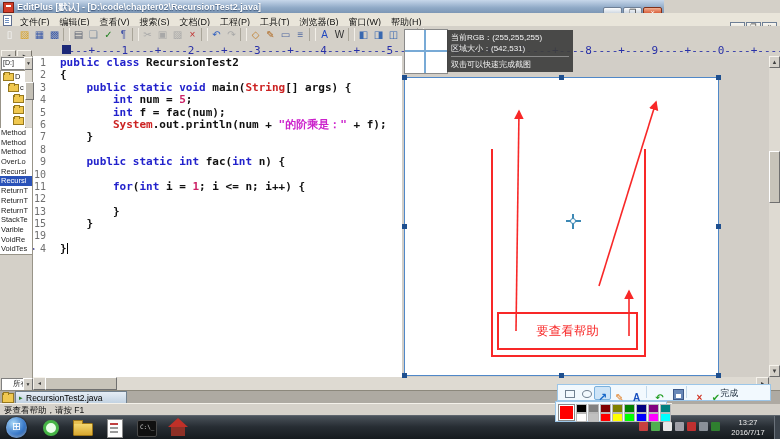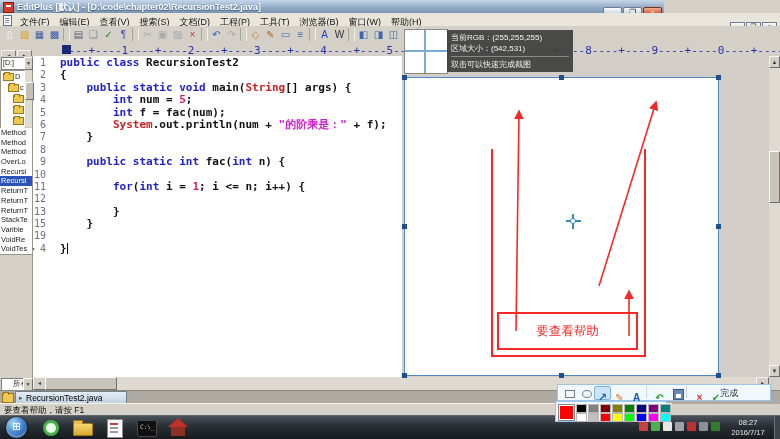--- a/index.html
+++ b/index.html
@@ -265,21 +265,21 @@
 
   <div class="statusbar" data-name="status-bar">
     <span class="stattext" data-name="status-help-text">要查看帮助，请按 F1</span>
     <span id="langbar" data-name="input-method-bar"><span class="lbi" data-name="ime-shape-icon">∞</span><span class="lbi" data-name="ime-pc-icon">PC</span><span class="lbi boxed" data-name="ime-picture-icon">图</span><span class="lbi" data-name="ime-off-icon">关</span><span class="lbi" data-name="ime-moon-icon">☾</span><span class="lbi" data-name="ime-keyboard-icon">▪</span><span class="lbi" data-name="ime-user-icon">▪</span><span class="lbi" data-name="ime-settings-icon">▪</span></span>
   </div>
 
   <div class="taskbar" data-name="windows-taskbar">
     <span id="apps" data-name="taskbar-apps"><span class="tapp" data-name="start-button"></span><span class="tapp" data-name="taskbar-browser-icon"></span><span class="tapp" data-name="taskbar-folder-icon"></span><span class="tapp" data-name="taskbar-notepad-icon"></span><span class="tapp" data-name="taskbar-terminal-icon"></span><span class="tapp" data-name="taskbar-home-icon"></span></span>
     <span id="tray" data-name="system-tray"><span class="tico" data-name="tray-icon" style="background: rgb(200, 64, 64);"></span><span class="tico" data-name="tray-icon" style="background: rgb(80, 176, 80);"></span><span class="tico" data-name="tray-icon" style="background: rgb(232, 232, 232);"></span><span class="tico" data-name="tray-icon" style="background: rgb(160, 160, 168);"></span><span class="tico" data-name="tray-icon" style="background: rgb(192, 48, 48);"></span><span class="tico" data-name="tray-icon" style="background: rgb(138, 144, 152);"></span><span class="tico" data-name="tray-icon" style="background: rgb(47, 127, 47);"></span></span>
     <span class="clock" data-name="taskbar-clock">
-      <span data-name="clock-time">08:27</span><br>
+      <span data-name="clock-time">13:27</span><br>
       <span data-name="clock-date">2016/7/17</span>
     </span>
     <span class="showdesk" data-name="show-desktop-button"></span>
   </div>
 
   <div class="magnifier" data-name="capture-magnifier">
     <span class="mv" data-name="magnifier-crosshair-vertical"></span>
     <span class="mh" data-name="magnifier-crosshair-horizontal"></span>
   </div>
   <div class="tooltip" data-name="capture-info-tooltip">

